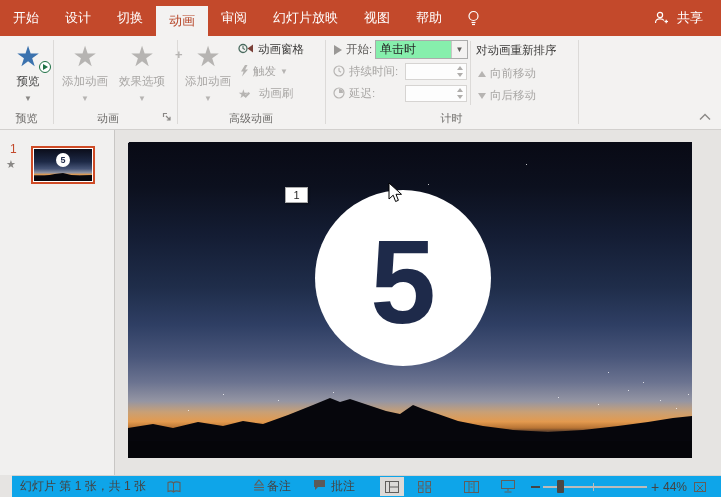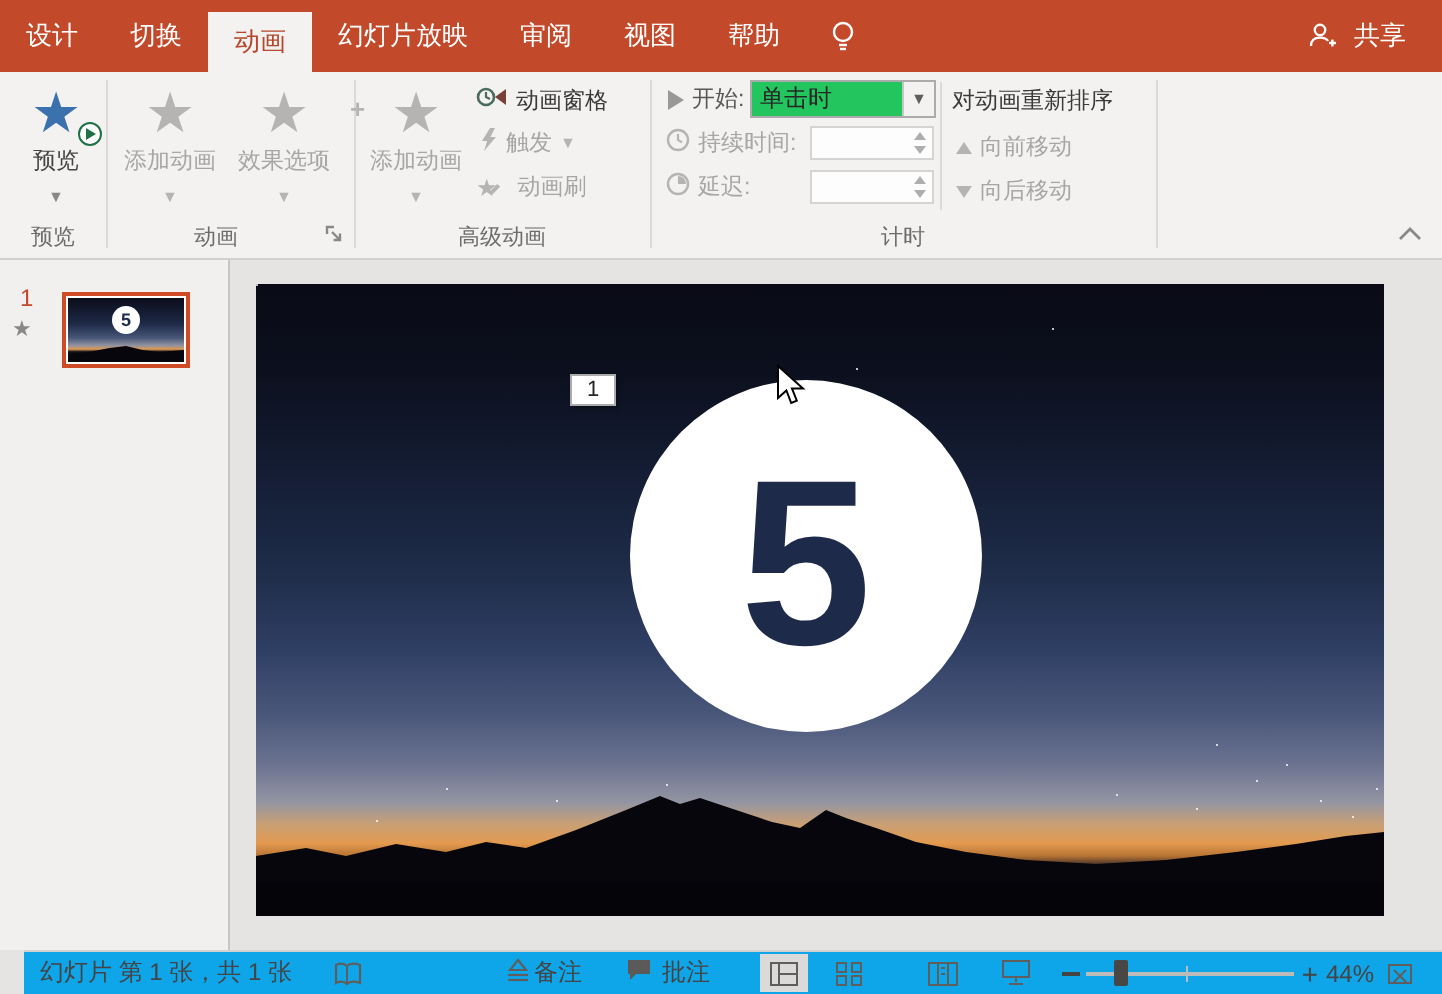--- a/index.html
+++ b/index.html
@@ -23,21 +23,21 @@
 .bigstar{font-size:28px;line-height:36px;display:block;position:relative}
 .blue{color:#3b72ae}
 .graystar{color:#b6b4b2}
 .caret{font-size:8px;color:#8a8886;display:block;line-height:9px}
 .caret.dis{color:#b6b4b2}
 .disabled{color:#a8a6a4}
 .rowbtn{position:absolute;display:flex;align-items:center;gap:4px;white-space:nowrap}
 .playbadge{position:absolute;right:2px;bottom:2px;width:12px;height:12px;border-radius:50%;background:#fff;border:1px solid #1e7145;display:flex;align-items:center;justify-content:center}
 .playbadge i{display:block;width:0;height:0;border-left:5px solid #1e7145;border-top:3px solid transparent;border-bottom:3px solid transparent;margin-left:1px}
 .plus-ov{position:absolute;left:-7px;top:-2px;font-size:13px;font-weight:bold;color:#b6b4b2}
-.combo{position:absolute;display:flex;background:#22c55e;border:1px solid #ababab;height:19px;align-items:center}
+.combo{position:absolute;display:flex;background:#86efac;border:1px solid #ababab;height:19px;align-items:center}
 .combo-text{flex:1;padding:0 4px;font-size:12px;color:#262626;text-align:left}
 .combo-arrow{width:16px;align-self:stretch;border-left:1px solid #c8c6c4;background:#f3f2f1;display:flex;align-items:center;justify-content:center;color:#605e5c;font-size:8px}
 .spinbox{position:absolute;background:#fdfdfd;border:1px solid #d6d4d2;height:17px;display:flex}
 .spinbox .val{flex:1;font-size:11px;color:#444;padding:1px 3px}
 .spin{width:12px;display:flex;flex-direction:column;align-items:center;justify-content:center;gap:3px}
 .spin i{display:block;width:0;height:0}
 .spin .up{border-left:3px solid transparent;border-right:3px solid transparent;border-bottom:4px solid #b0aeac}
 .spin .dn{border-left:3px solid transparent;border-right:3px solid transparent;border-top:4px solid #b0aeac}
 .play-tri{display:inline-block;width:0;height:0;border-left:8px solid #9a9896;border-top:5px solid transparent;border-bottom:5px solid transparent}
 .tri-up{display:inline-block;width:0;height:0;border-left:4px solid transparent;border-right:4px solid transparent;border-bottom:6px solid #b6b4b2}
@@ -66,25 +66,26 @@
 .viewbtn{justify-content:center}
 .viewbtn.active-view{background:#dcdad8}
 .zoomtrack{position:absolute;left:531px;top:10px;width:104px;height:2px;background:#bdbbb9}
 .zoomtick{position:absolute;left:581px;top:7px;width:1px;height:8px;background:#bdbbb9}
 .zoomthumb{position:absolute;left:545px;top:4px;width:7px;height:13px;background:#494745;border-radius:1px}
 </style>
 </head>
 <body>
 
 <div class="tabbar">
+  <div class="tab">开始</div>
   <div class="tab">设计</div>
   <div class="tab">切换</div>
   <div class="tab active">动画</div>
+  <div class="tab">审阅</div>
   <div class="tab">幻灯片放映</div>
-  <div class="tab">审阅</div>
   <div class="tab">视图</div>
   <div class="tab">帮助</div>
   <span class="tb-ico" style="margin-left:8px">
     <svg width="13" height="17" viewBox="0 0 13 17">
         <circle cx="6.5" cy="6" r="4.5" fill="none" stroke="#fff" stroke-width="1.2"></circle>
         <line x1="4.5" y1="12.5" x2="8.5" y2="12.5" stroke="#fff" stroke-width="1.2"></line>
         <line x1="5" y1="14.5" x2="8" y2="14.5" stroke="#fff" stroke-width="1.2"></line>
       </svg>
   </span>
   <div class="share-wrap">

